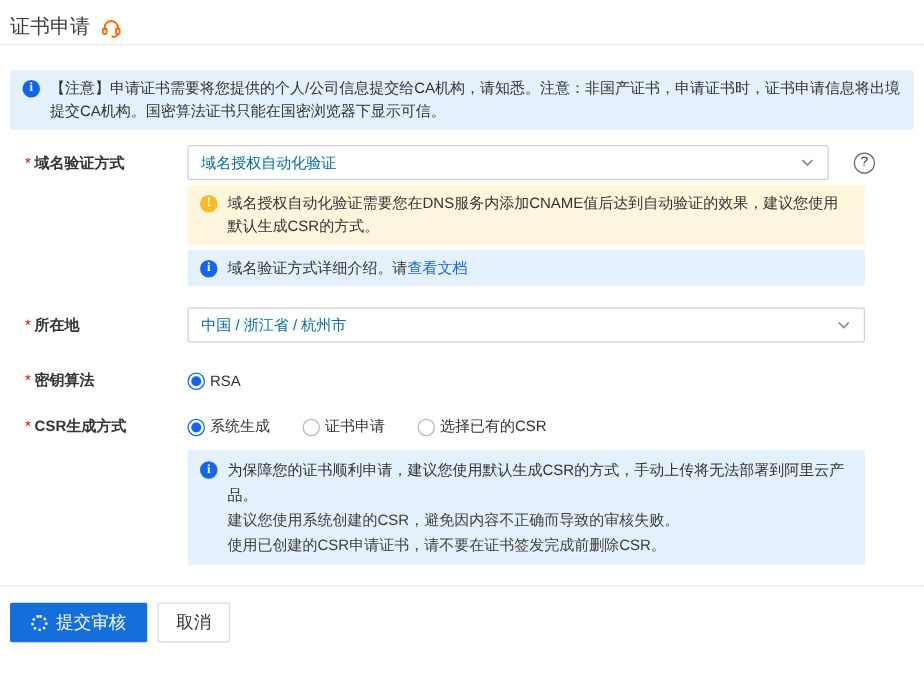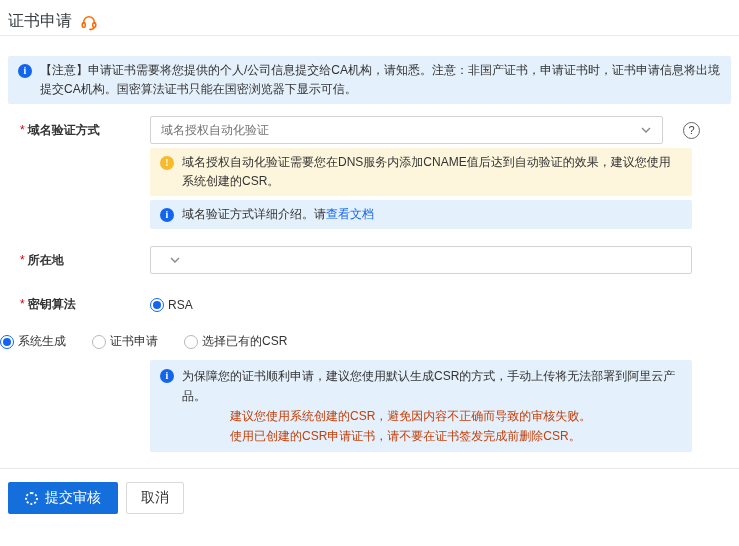--- a/index.html
+++ b/index.html
@@ -26,21 +26,21 @@
 
   
   .form-row { display: flex; align-items: center; }
   .mt12 { margin-top: 12px; } .mt17 { margin-top: 17px; } .mt22 { margin-top: 22px; } .mt20 { margin-top: 20px; }
   .form-label { flex: 0 0 150px; padding-left: 20px; font-weight: bold; color: #333; }
   .req { color: #d90000; margin-right: 3px; font-weight: normal; }
   .form-control { display: flex; align-items: center; }
 
   .select { height: 28px; border: 1px solid #d3d3d3; border-radius: 2px; background: #fff;
             display: flex; align-items: center; justify-content: space-between;
-            padding: 0 10px; color: #737373; cursor: pointer; gap: 37px; }
+            padding: 0 10px; color: #0369a1; cursor: pointer; gap: 37px; }
   .w-narrow { width: 513px; }
   .w-wide { width: 542px; }
   .chevron { display: inline-flex; margin-left: 8px; }
 
   .help-circle { width: 17px; height: 17px; border: 1px solid #666; border-radius: 50%; color: #444;
                  font-size: 11px; line-height: 15px; text-align: center; margin-left: 20px; cursor: pointer; }
 
   .sub-box { margin-left: 150px; width: 542px; padding: 5px 10px; line-height: 19px; }
   .sub-mt4 { margin-top: 4px; }
   .sub-mt10 { margin-top: 10px; }
@@ -48,21 +48,21 @@
 
   
   .radio-group { display: flex; align-items: center; gap: 26px; }
   .radio-item { display: flex; align-items: center; gap: 4px; cursor: pointer; }
   .radio { width: 14px; height: 14px; border-radius: 50%; border: 1px solid #b8b8b8; background: #fff;
            display: inline-flex; align-items: center; justify-content: center; }
   .radio.checked { border-color: #1366ec; }
   .radio.checked::after { content: ""; width: 8px; height: 8px; border-radius: 50%; background: #1366ec; }
 
   .csr-box { line-height: 20px; padding: 6px 10px; }
-  .red-line { color: #c2410c; margin-left: 48px; }
+  .red-line { color: #404040; }
 
   
   .footer-divider { border-top: 1px solid #e8e8e8; margin-top: 16px; }
   .footer { padding: 13px 0 0 8px; display: flex; gap: 8px; }
   .btn { height: 32px; font-size: 14px; border-radius: 2px; cursor: pointer; display: inline-flex;
          align-items: center; justify-content: center; border: 1px solid transparent; }
   .btn-primary { background: #146edc; color: #fff; padding: 0 16px; }
   .btn-default { background: #fff; color: #333; border-color: #d9d9d9; padding: 0 14px; }
   .spinner { width: 13px; height: 13px; border: 2px dotted #fff; border-radius: 50%; margin-right: 7px; }
 </style>
@@ -101,35 +101,36 @@
               <path d="M2 4l4 4 4-4"></path>
             </svg>
         </span>
       </div>
       <span class="help-circle">?</span>
     </div>
   </div>
 
   <div class="banner banner-yellow sub-box sub-mt4">
     <span class="round-icon icon-warn">!</span>
-    <div>域名授权自动化验证需要您在DNS服务内添加CNAME值后达到自动验证的效果，建议您使用系统创建的CSR。</div>
+    <div>域名授权自动化验证需要您在DNS服务内添加CNAME值后达到自动验证的效果，建议您使用默认生成CSR的方式。</div>
   </div>
 
   <div class="banner banner-blue sub-box sub-mt4">
     <span class="round-icon icon-info">i</span>
     <div><span>域名验证方式详细介绍。请</span><a class="link">查看文档</a></div>
   </div>
 
 
   <div class="form-row mt17">
     <div class="form-label">
       <span class="req">*</span><span>所在地</span>
     </div>
     <div class="form-control">
       <div class="select w-wide">
+        <span>中国 / 浙江省 / 杭州市</span>
         <span class="chevron">
           <svg width="12" height="12" viewBox="0 0 12 12" fill="none" stroke="#888" stroke-width="1.4">
               <path d="M2 4l4 4 4-4"></path>
             </svg>
         </span>
       </div>
     </div>
   </div>
 
   <div class="form-row mt22">
@@ -138,20 +139,23 @@
     </div>
     <div class="form-control radio-group">
       <span class="radio-item">
         <span class="radio checked"></span>
         <span>RSA</span>
       </span>
     </div>
   </div>
 
   <div class="form-row mt20">
+    <div class="form-label">
+      <span class="req">*</span><span>CSR生成方式</span>
+    </div>
     <div class="form-control radio-group">
       <span class="radio-item">
         <span class="radio checked"></span>
         <span>系统生成</span>
       </span>
       <span class="radio-item">
         <span class="radio"></span>
         <span>证书申请</span>
       </span>
       <span class="radio-item">

